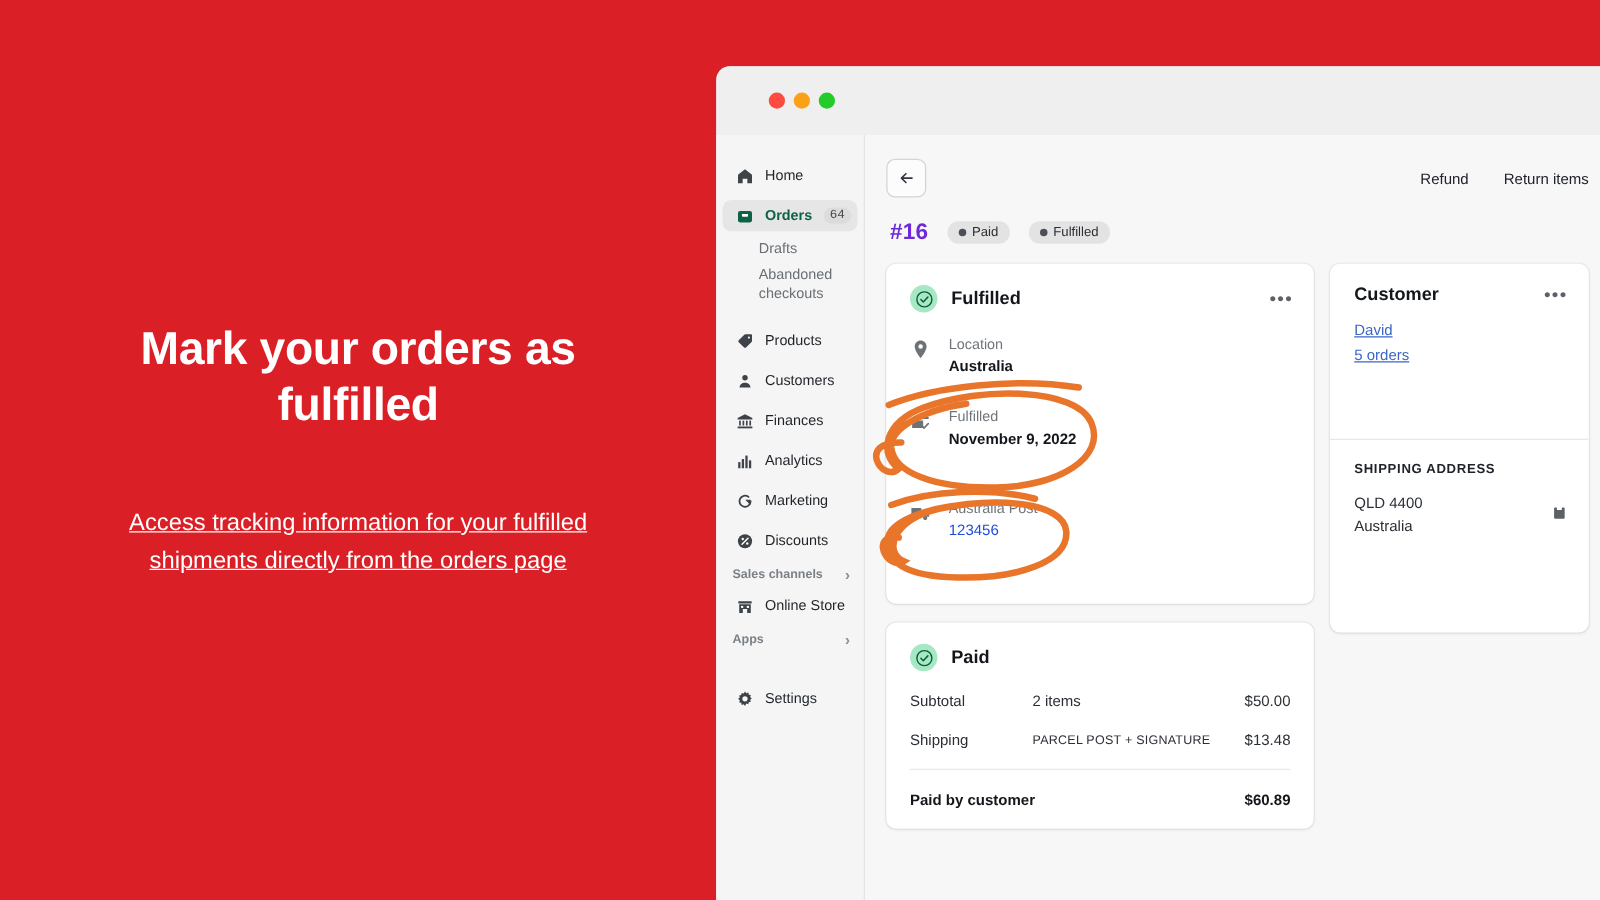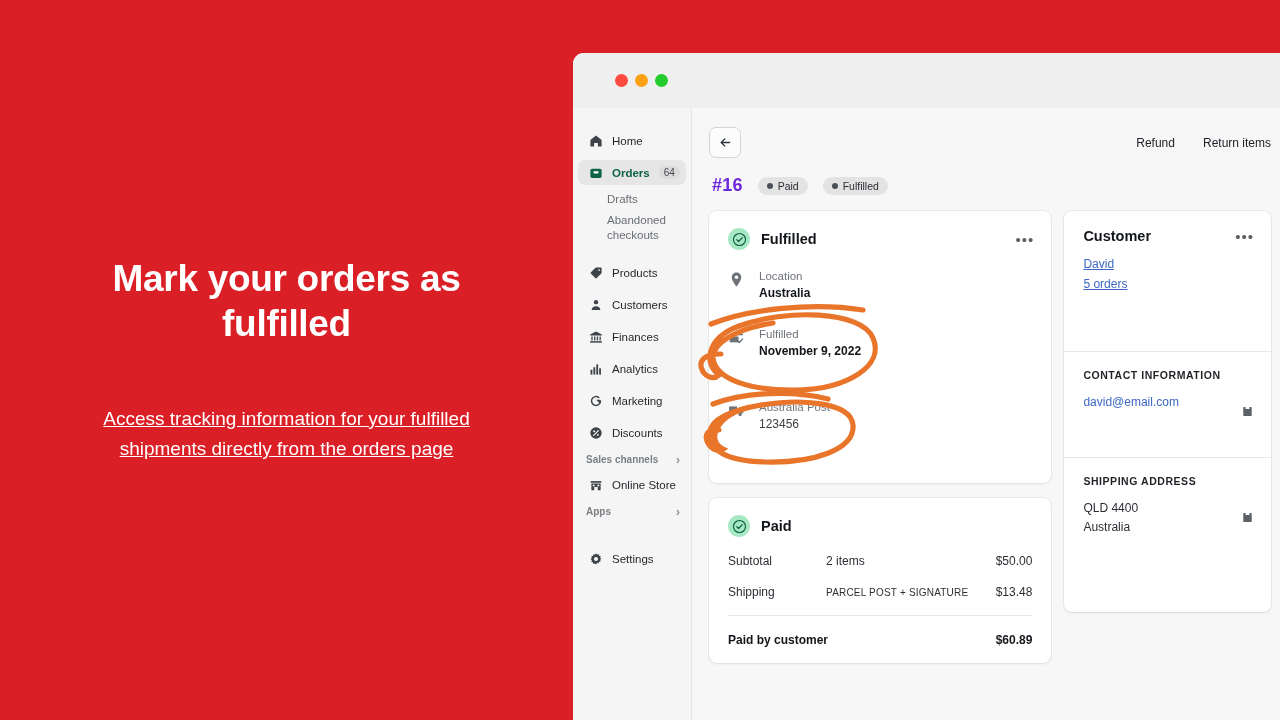--- a/index.html
+++ b/index.html
@@ -53,21 +53,21 @@
     display:flex; align-items:center; gap:9px;
     height:25px; padding:0 7px 0 11px; margin:0 5px 7px 5px;
     border-radius:7px; font-size:11.5px; color:#1f2328; font-weight:500;
     white-space:nowrap;
   }
   .nav-item.active { background:#e6e6e6; color:#0e6245; font-weight:600; }
   .nav-item .ico { width:14px; height:14px; flex-shrink:0; display:block; }
   .nav-item .lbl { flex:1; }
   .nav-badge {
     font-size:10px; color:#44484d; background:#e0e0e0;
-    border-radius:7px; padding:1px 5px; font-weight:500;
+    border-radius:7px; padding:1px 5px; font-weight:500;font-family:Liberation Mono, monospace;
   }
   .nav-item.active .nav-badge { background:#dcdcdc; }
   .sub-item {
     font-size:11.5px; color:#6a6f75; padding-left:34px;
     margin-bottom:6px; line-height:1.3; white-space:normal; width:112px;
   }
   .section-head {
     display:flex; align-items:center; justify-content:space-between;
     font-size:10px; color:#7b8086; font-weight:600;
     padding:0 11px 0 13px; margin-bottom:6px;
@@ -108,21 +108,21 @@
     background:#a7e8c4; display:flex; align-items:center; justify-content:center;
     margin-right:11px; flex-shrink:0;
   }
   .card-title { font-size:14.5px; font-weight:bold; color:#13161a; }
   .dots-menu { margin-left:auto; font-size:15px; color:#5c6168; letter-spacing:1px; line-height:.6; }
 
   .info-row { display:flex; align-items:flex-start; padding:0 19px; margin-top:18px; }
   .info-row .ricon { width:17px; height:17px; margin-right:14px; margin-top:3px; flex-shrink:0; }
   .info-label { font-size:11.5px; color:#70757b; line-height:1.45; }
   .info-value { font-size:12px; color:#13161a; font-weight:600; line-height:1.45; }
-  .info-value.link { color:#404040; font-weight:500; }
+  .info-value.link { color:#1d4ed8; font-weight:500; }
 
   #fulfilled-card { height:272px; position:relative; }
 
   #paid-card { margin-top:15px; padding-bottom:16px; }
   .pay-row { display:flex; align-items:center; padding:0 19px; margin-top:17px; font-size:12px; color:#2b2f35; }
   .pay-row .c1 { width:98px; }
   .pay-row .c2 { flex:1; }
   .pay-row .c3 { text-align:right; }
   .pay-row.small .c2 { font-size:10px; letter-spacing:.2px; }
   .pay-div { height:1px; background:#e8e8e8; margin:16px 19px 0 19px; }
@@ -389,30 +389,20 @@
 
             <div class="cust-sec" id="sec-top">
               <div class="cust-head">
                 <span class="card-title">Customer</span>
                 <span class="dots-menu">•••</span>
               </div>
               <a class="cust-link">David</a>
               <a class="cust-link">5 orders</a>
             </div>
 
-            <div class="cust-sec" id="sec-contact">
-              <div class="sec-title">CONTACT INFORMATION</div>
-              <div class="sec-body link">david@email.com</div>
-              <span class="copy-ico" style="top:52px">
-                <svg width="13" height="13" viewBox="0 0 20 20">
-                  <rect x="3.5" y="3" width="13" height="14" rx="1.3" fill="#5c6168"></rect>
-                  <rect x="7" y="2" width="6" height="4.2" rx=".8" fill="#ffffff"></rect>
-                </svg>
-              </span>
-            </div>
 
             <div class="cust-sec" id="sec-ship">
               <div class="sec-title">SHIPPING ADDRESS</div>
               <div class="sec-body">QLD 4400</div>
               <div class="sec-body">Australia</div>
               <span class="copy-ico" style="top:52px">
                 <svg width="13" height="13" viewBox="0 0 20 20">
                   <rect x="3.5" y="3" width="13" height="14" rx="1.3" fill="#5c6168"></rect>
                   <rect x="7" y="2" width="6" height="4.2" rx=".8" fill="#ffffff"></rect>
                 </svg>

